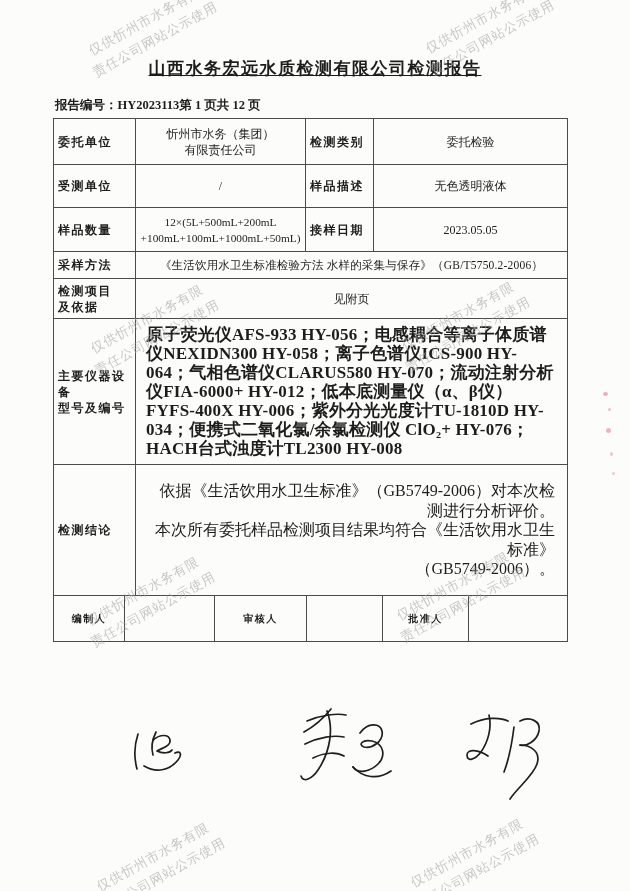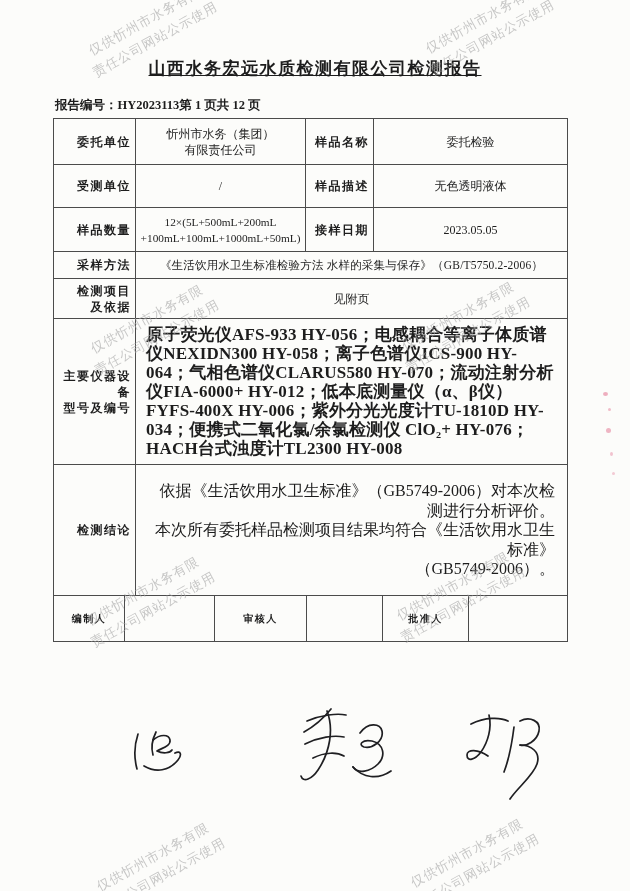--- a/index.html
+++ b/index.html
@@ -47,21 +47,21 @@
     border-collapse:collapse;table-layout:fixed;
     z-index:2;
   }
   td{
     border:1px solid #4b4b4b;
     padding:2px 4px;
     vertical-align:middle;
     font-size:12px;
   }
   .lbl{
-    font-weight:bold;text-align:right;
+    font-weight:bold;text-align:left;
     letter-spacing:1.5px;white-space:pre-line;
     line-height:16px;
   }
   .val{text-align:center;white-space:pre-line;line-height:16px;}
   .val.small{font-size:11.3px;}
   .val.oneline{font-size:11.5px;white-space:nowrap;letter-spacing:.2px;}
   .val.blockleft{
     text-align:left;padding:6px 10px;
     font-size:17px;line-height:19px;letter-spacing:.2px;
     white-space:normal;
@@ -140,21 +140,21 @@
       <col style="width:82px">
         <col style="width:170px">
         <col style="width:68px">
         <col style="width:194px">
     </colgroup>
     <tbody>
         <tr class="h46">
       <td class="lbl">委托单位</td>
       <td class="val">忻州市水务（集团）
 有限责任公司</td>
-      <td class="lbl">样品名称</td>
+      <td class="lbl">检测类别</td>
       <td class="val">委托检验</td>
     </tr>
     <tr class="h43">
       <td class="lbl">受测单位</td>
       <td class="val">/</td>
       <td class="lbl">样品描述</td>
       <td class="val">无色透明液体</td>
     </tr>
     <tr class="h44">
       <td class="lbl">样品数量</td>

